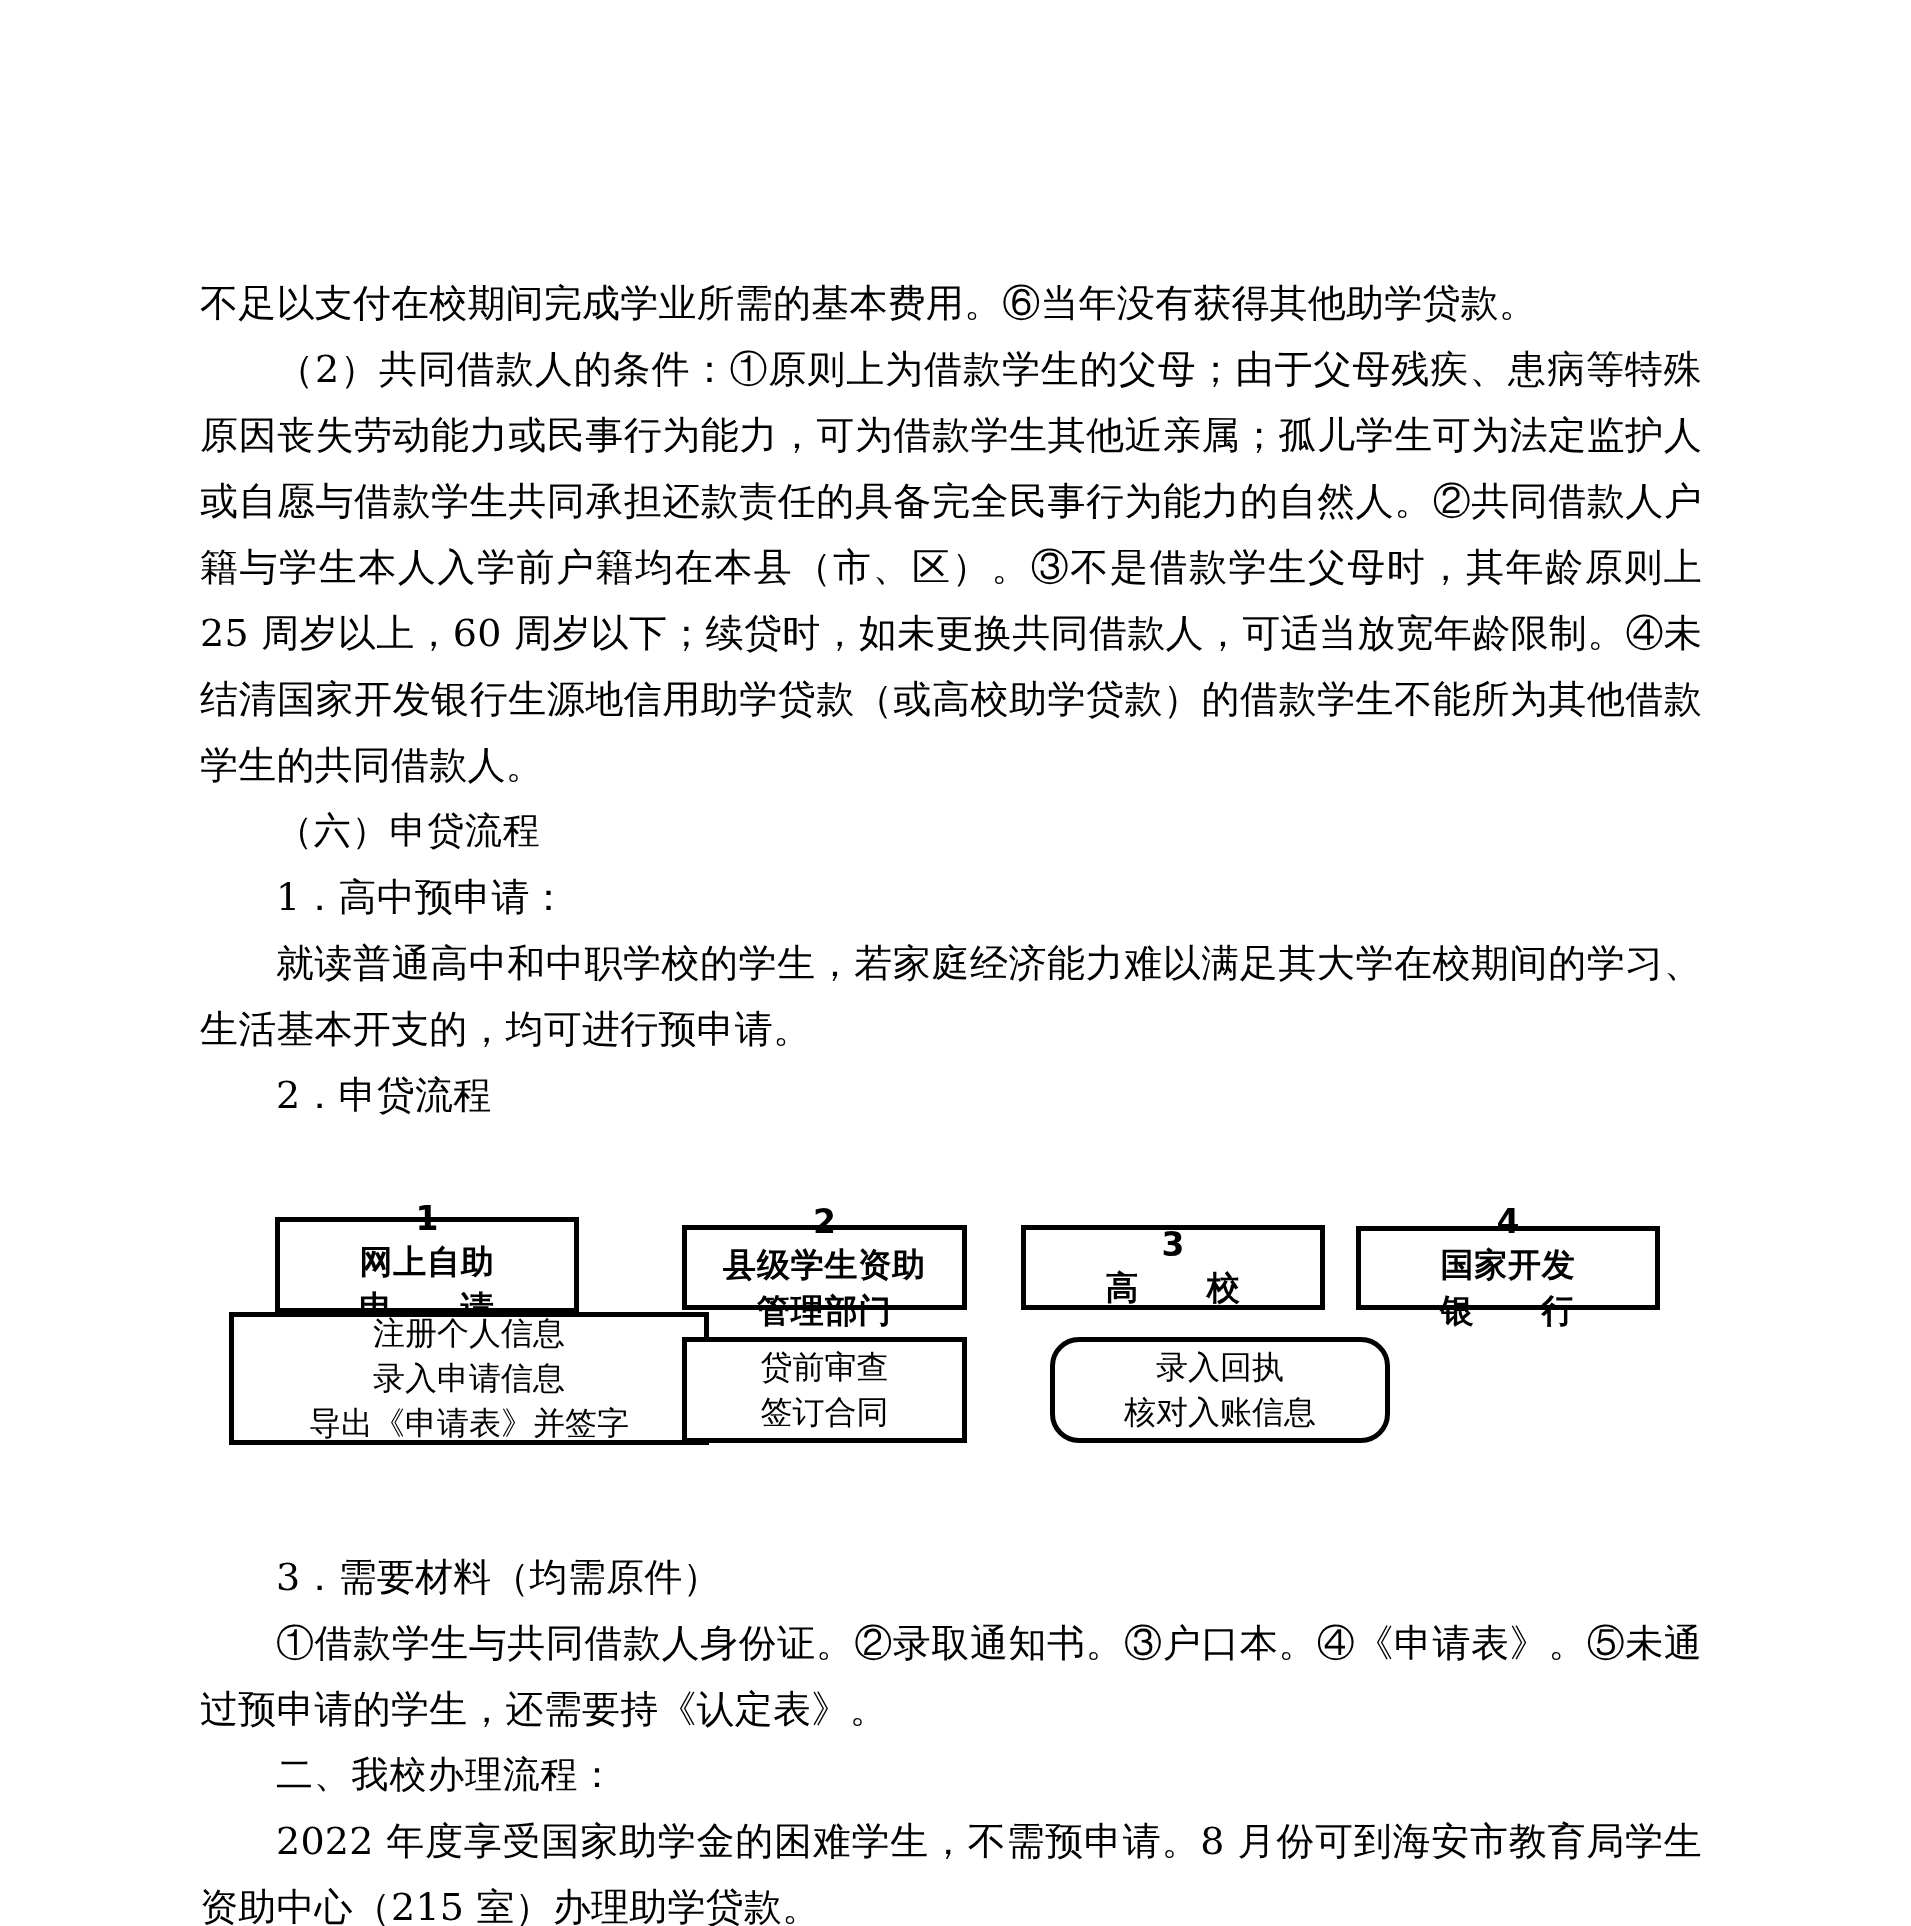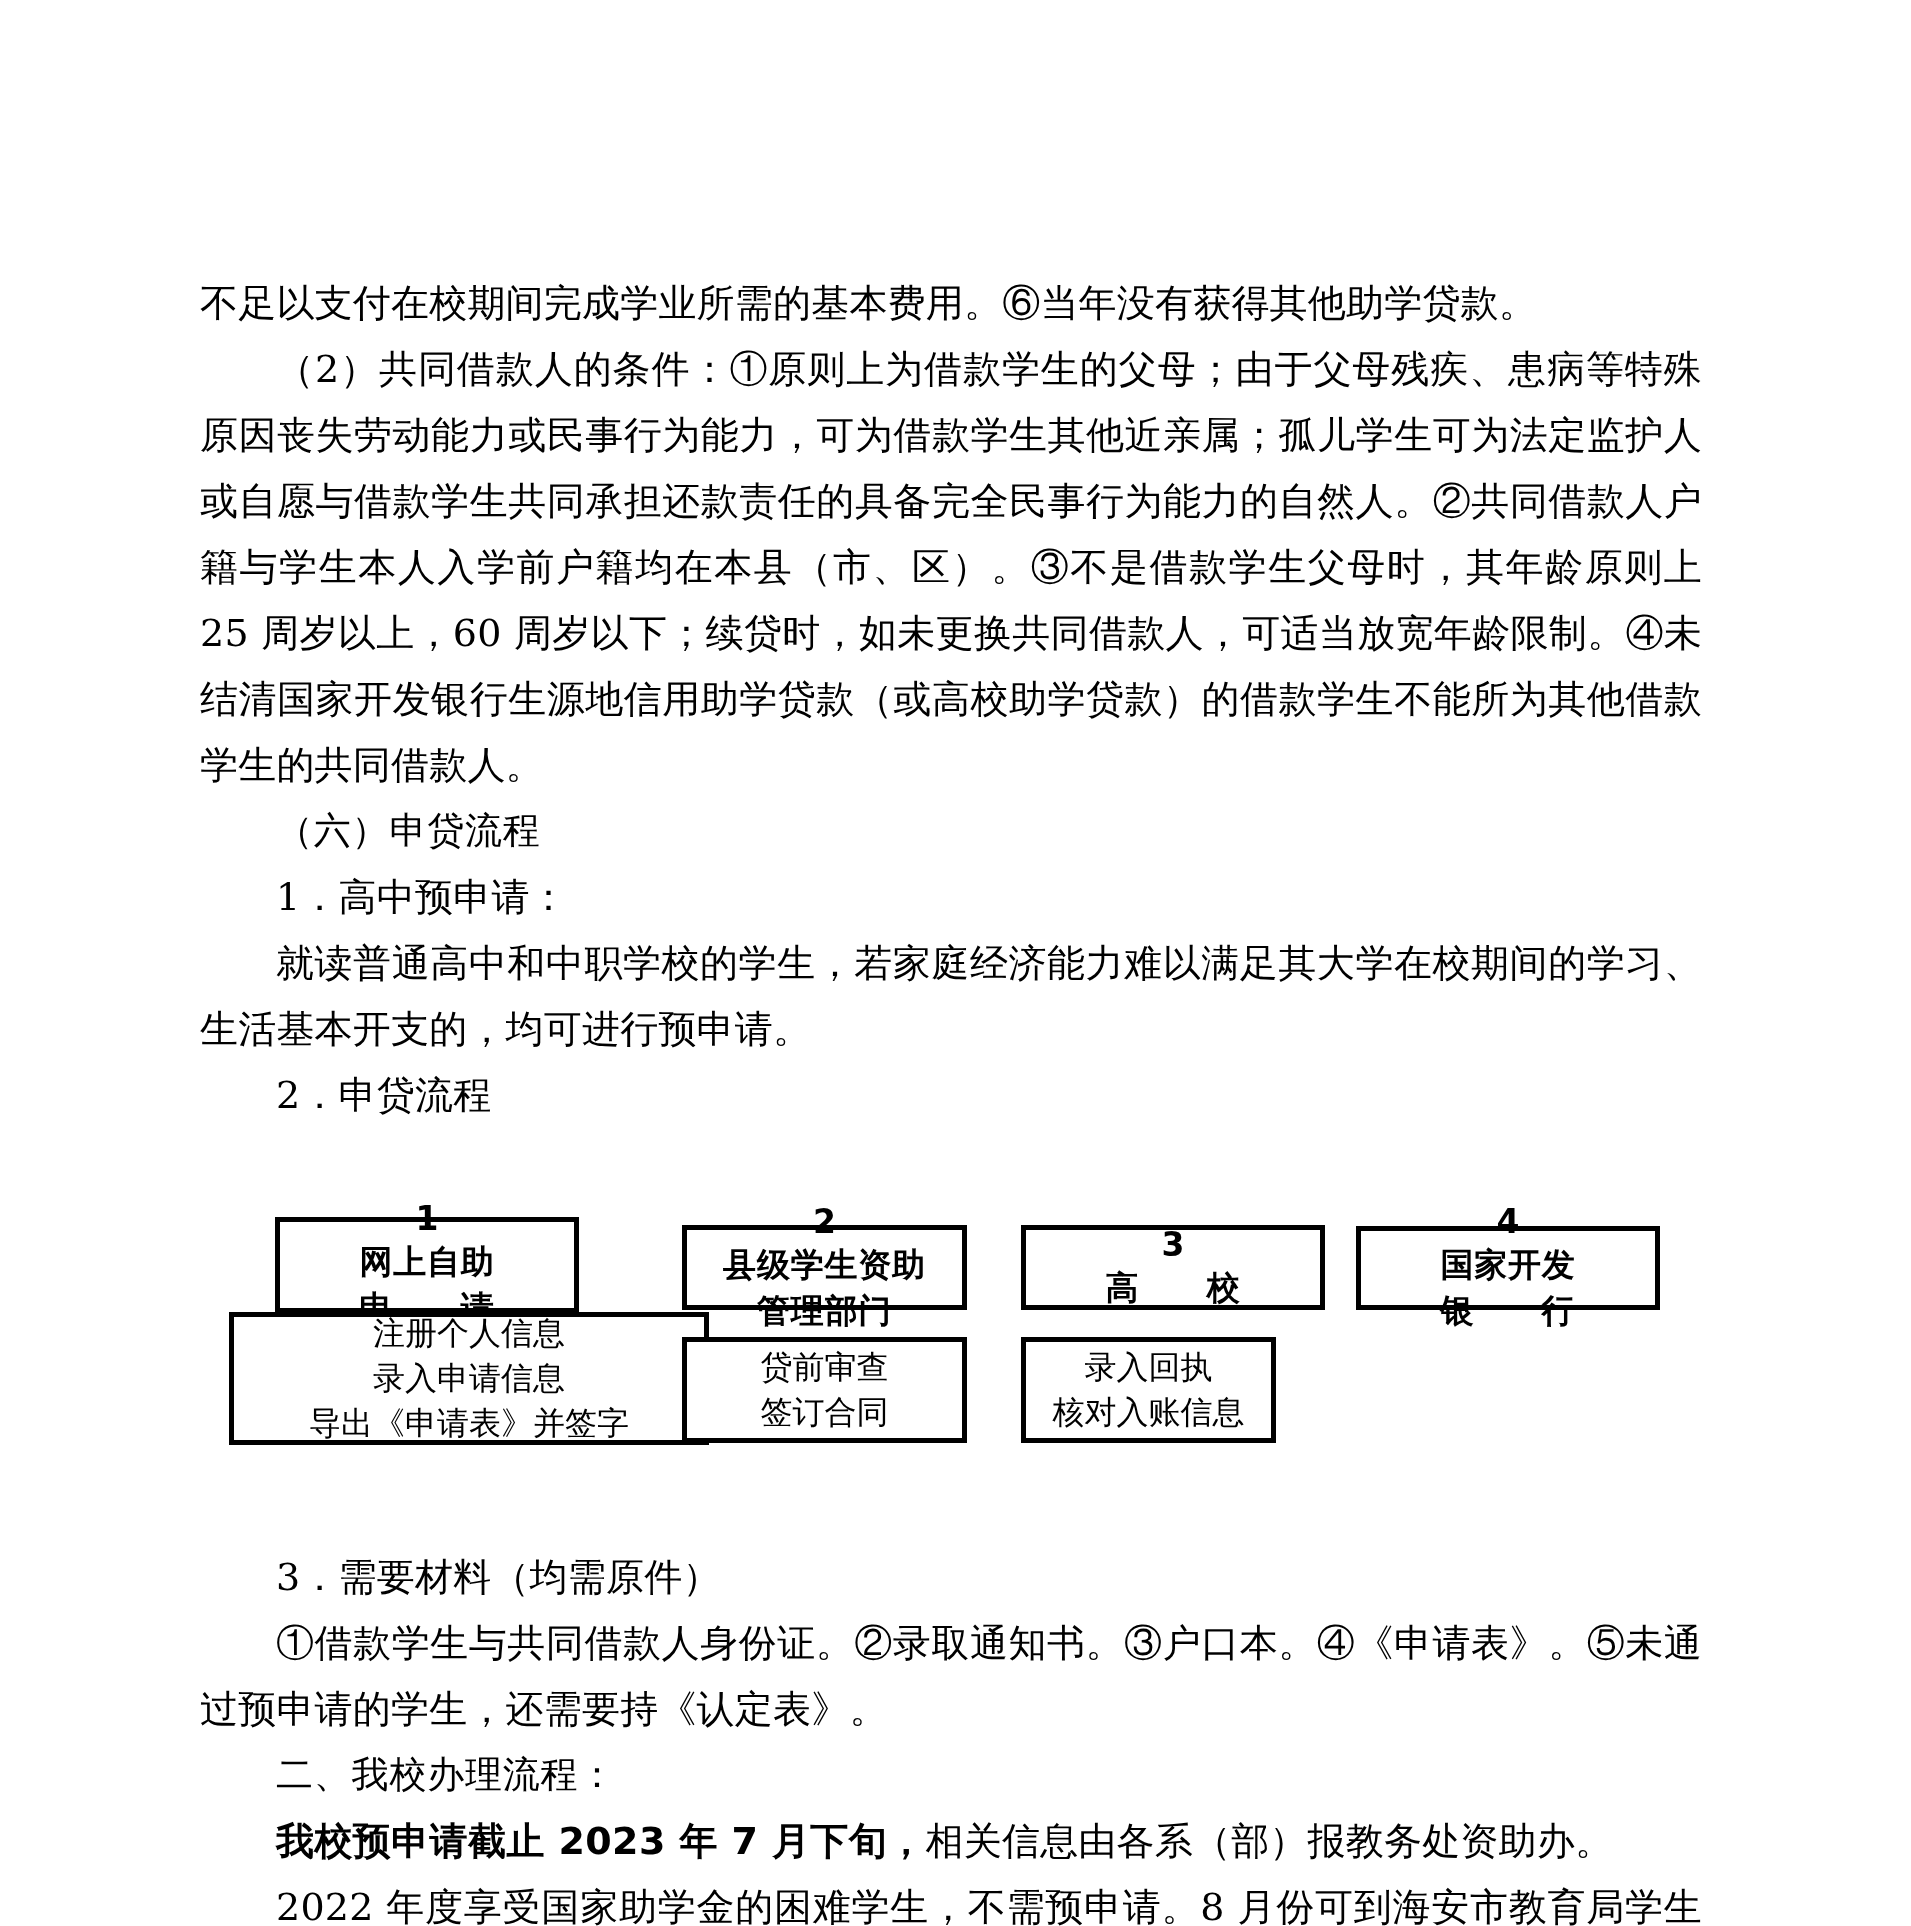--- a/index.html
+++ b/index.html
@@ -107,21 +107,21 @@
   #box1 { left: 275px; top: 1217px; width: 304px;  height: 92px; }
   #box2 { left: 682px; top: 1225px; width: 285px; height: 85px; }
   #box3 { left: 1021px; top: 1225px; width: 304px; height: 85px; }
   #box4 { left: 1356px; top: 1226px; width: 304px; height: 84px; }
   
   #box1 { height: 96px; }
 
   
   #box5 { left: 229px; top: 1312px; width: 480px; height: 133px; }
   #box6 { left: 682px; top: 1337px; width: 285px; height: 106px; align-items: center; }
-  #box7 { left: 1021px; top: 1337px; width: 255px; height: 106px; }
+  #box7 { left: 1050px; top: 1337px; width: 340px; height: 106px; border-radius: 29px; }
   #box8 { left: 1356px; top: 1337px; width: 304px; height: 106px; }
 
 </style>
 </head>
 <body>
 
 <div class="page">
 
   <div class="col">
 
@@ -138,21 +138,20 @@
     <p class="para subheading">2．申贷流程</p>
 
     <div class="spacer-flow"></div>
 
     <p class="para subheading">3．需要材料（均需原件）</p>
 
     <p class="para indent">①借款学生与共同借款人身份证。②录取通知书。③户口本。④《申请表》。⑤未通过预申请的学生，还需要持《认定表》。</p>
 
     <p class="para heading">二、我校办理流程：</p>
 
-    <p class="para subheading"><span class="bold-run">我校预申请截止 2023 年 7 月下旬，</span><span>相关信息由各系（部）报教务处资助办。</span></p>
 
     <p class="para indent">2022 年度享受国家助学金的困难学生，不需预申请。8 月份可到海安市教育局学生资助中心（215 室）办理助学贷款。</p>
 
   </div>
 
   <div class="flow">
 
     <div class="fbox" id="box1">
       <div class="num">1</div>
       <div class="ln">网上自助</div>

